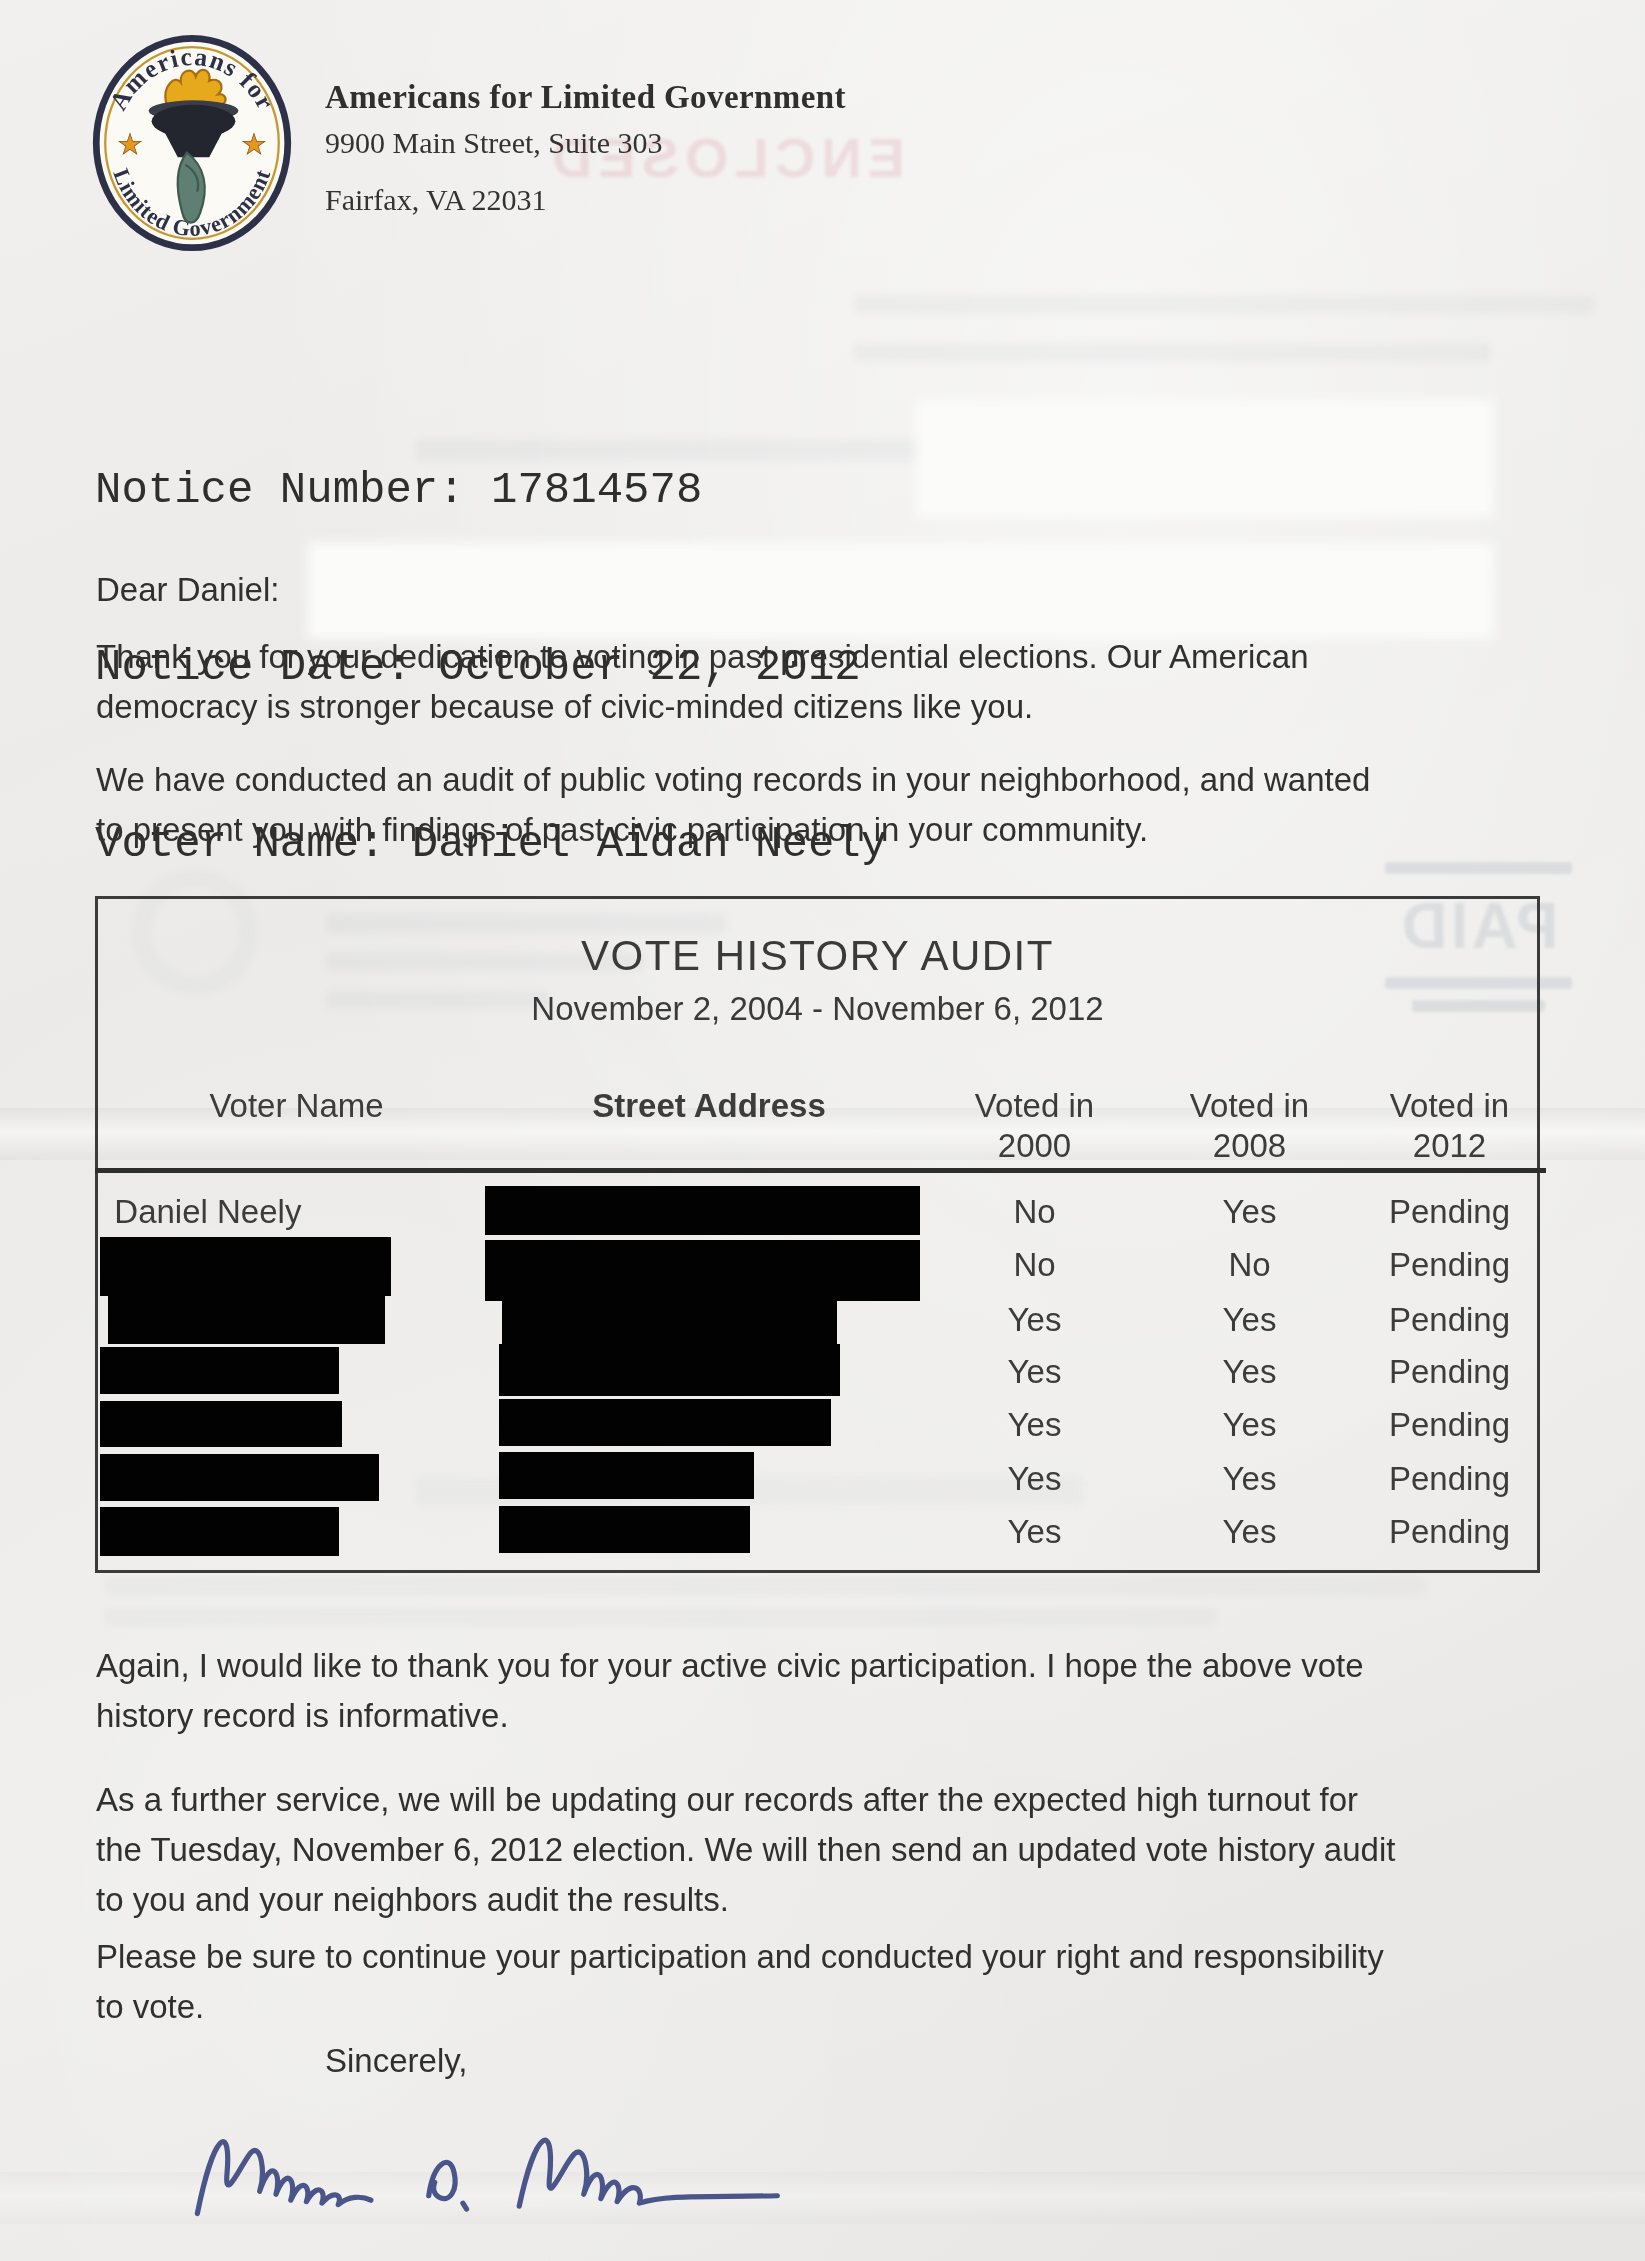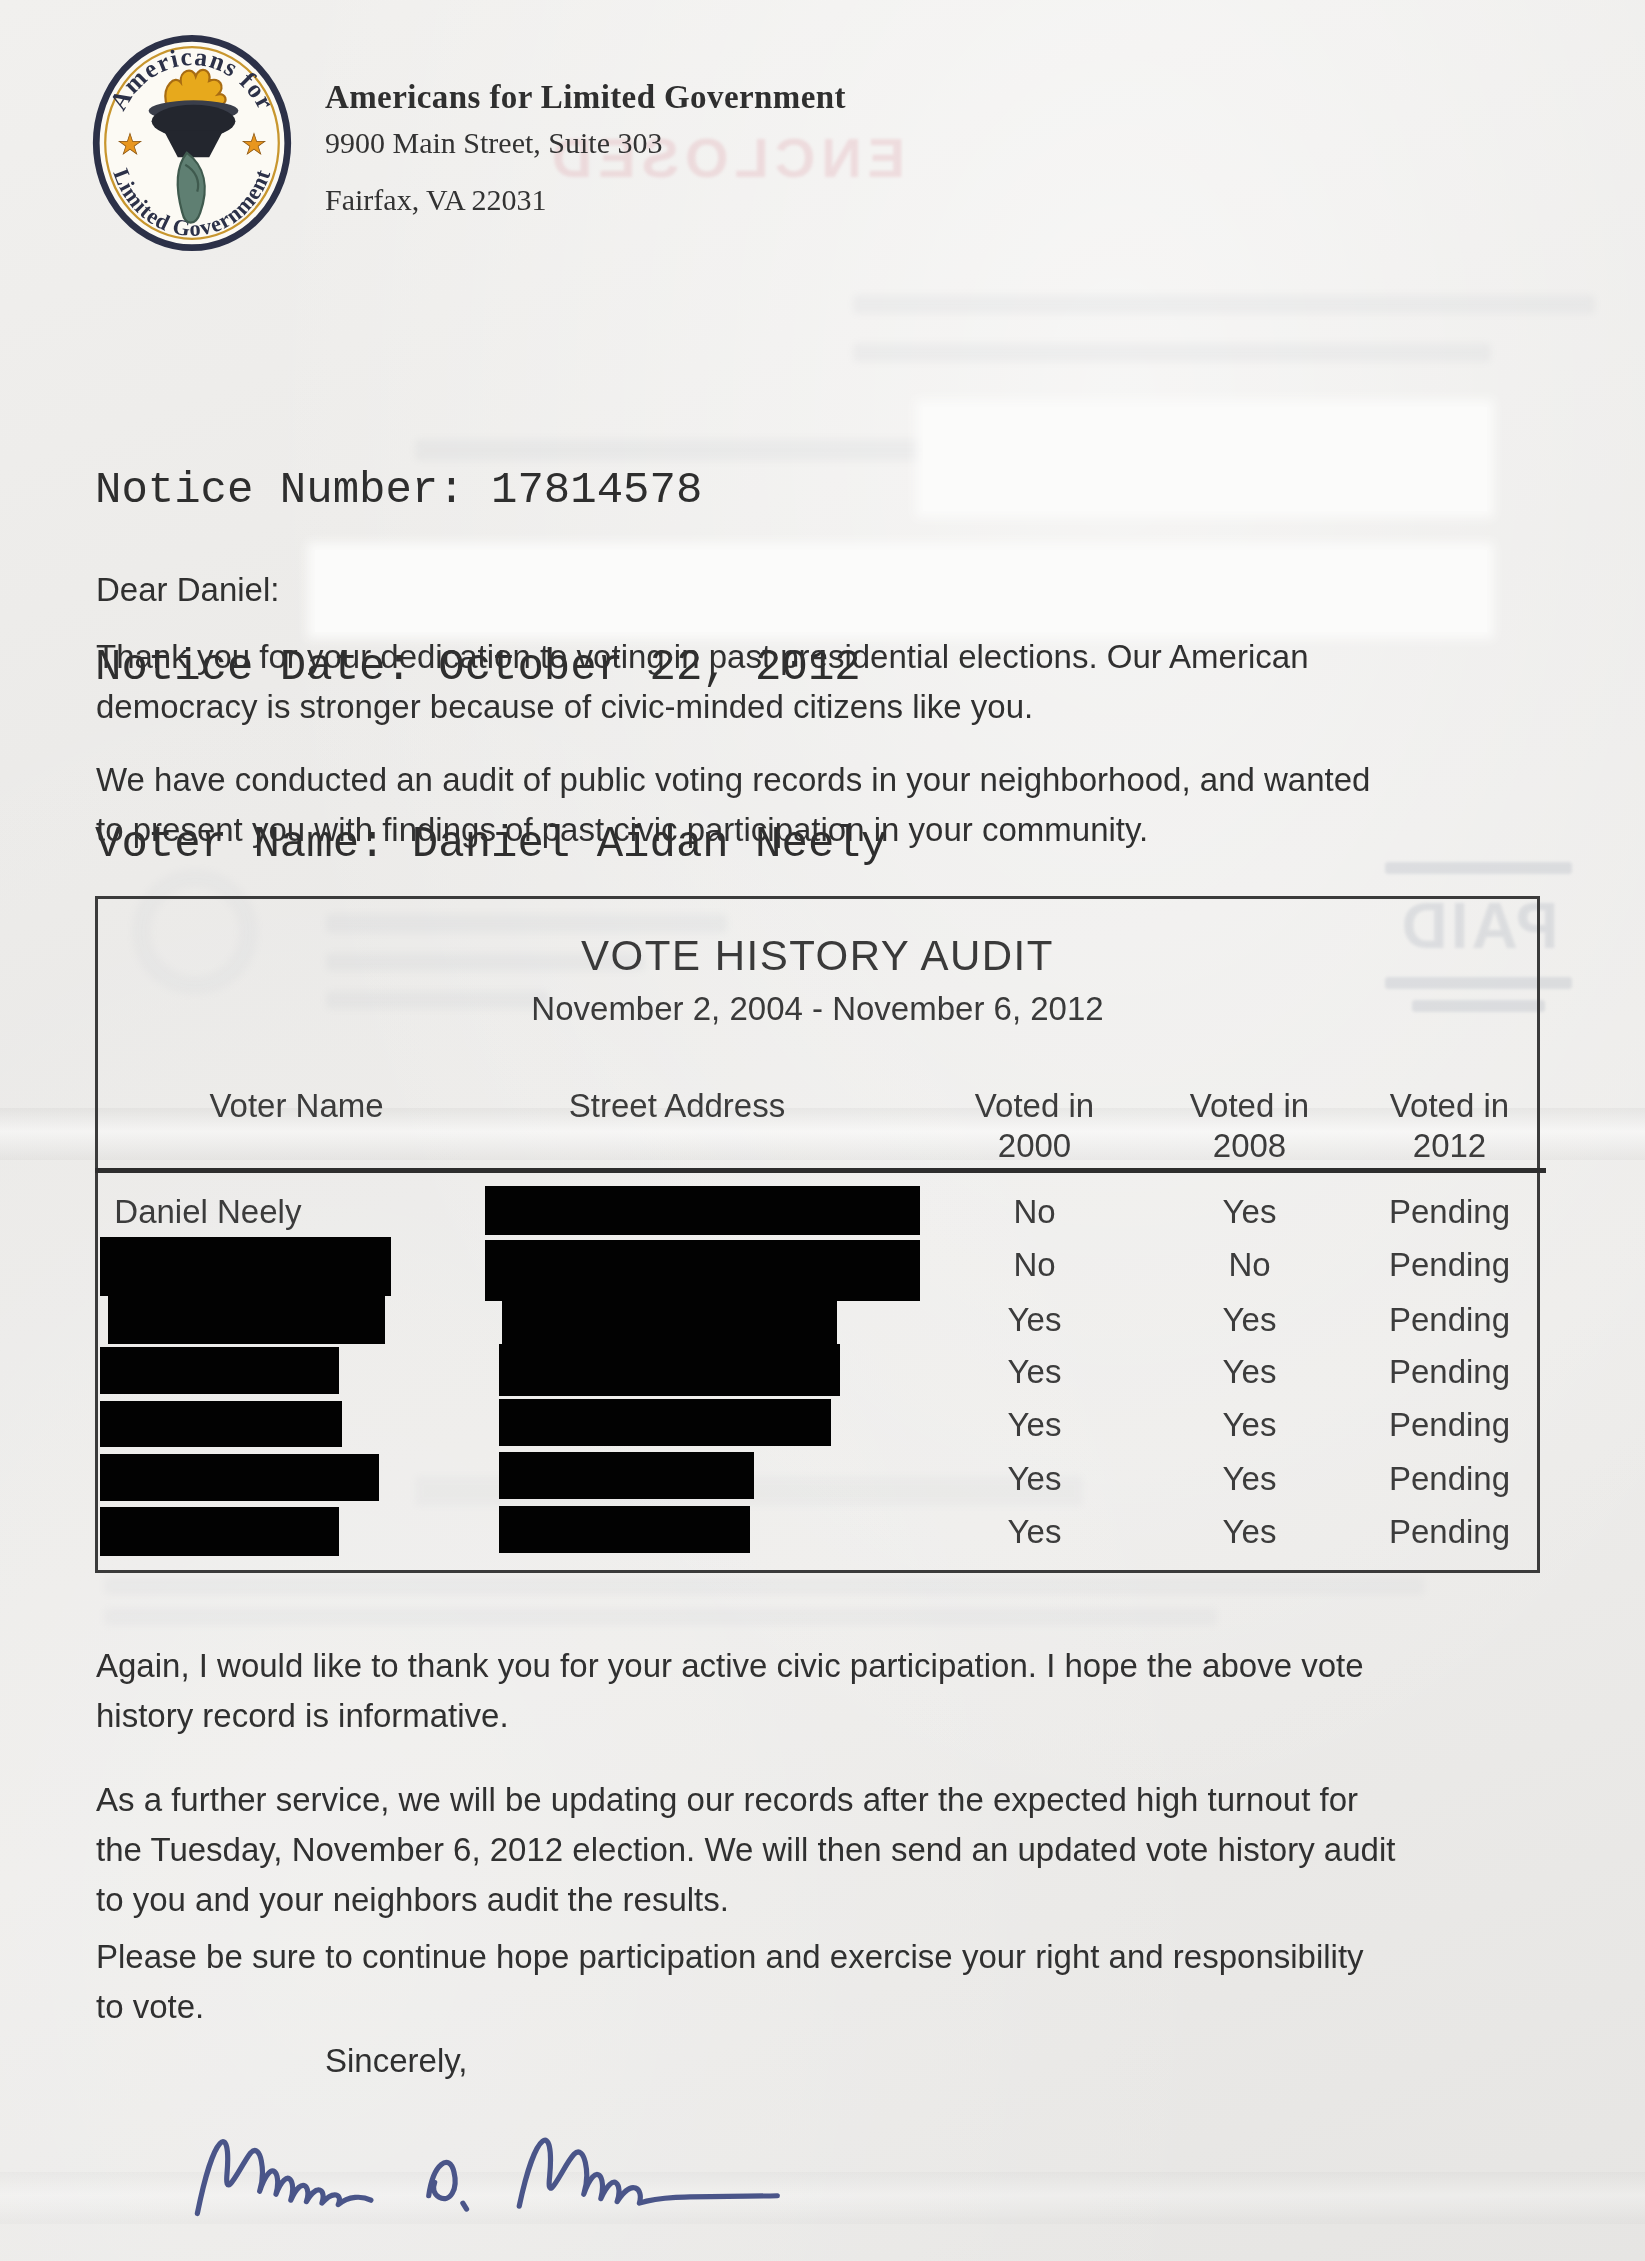--- a/index.html
+++ b/index.html
@@ -133,21 +133,21 @@
   <div class="para" style="top:755px;">
     <div class="bodyline">We have conducted an audit of public voting records in your neighborhood, and wanted</div>
     <div class="bodyline">to present you with findings of past civic participation in your community.</div>
   </div>
 
   <div class="audit">
     <div class="audit-title">VOTE HISTORY AUDIT</div>
     <div class="audit-subtitle">November 2, 2004 - November 6, 2012</div>
 
     <div class="colhead" style="left:91px;top:187px;width:215px;">Voter Name</div>
-    <div class="colhead" style="left:449px;top:187px;width:260px;">Street Address</div>
+    <div class="colhead" style="left:481px;top:187px;width:260px;font-weight:bold;">Street Address</div>
     <div class="colhead" style="left:855px;top:187px;width:163px;">
       <div>Voted in</div>
       <div>2000</div>
     </div>
     <div class="colhead" style="left:1070px;top:187px;width:163px;">
       <div>Voted in</div>
       <div>2008</div>
     </div>
     <div class="colhead" style="left:1270px;top:187px;width:163px;">
       <div>Voted in</div>
@@ -202,21 +202,21 @@
   <div class="para" style="top:1641px;">
     <div class="bodyline">Again, I would like to thank you for your active civic participation. I hope the above vote</div>
     <div class="bodyline">history record is informative.</div>
   </div>
   <div class="para" style="top:1775px;">
     <div class="bodyline">As a further service, we will be updating our records after the expected high turnout for</div>
     <div class="bodyline">the Tuesday, November 6, 2012 election. We will then send an updated vote history audit</div>
     <div class="bodyline">to you and your neighbors audit the results.</div>
   </div>
   <div class="para" style="top:1932px;">
-    <div class="bodyline">Please be sure to continue hope participation and exercise your right and responsibility</div>
+    <div class="bodyline">Please be sure to continue your participation and conducted your right and responsibility</div>
     <div class="bodyline">to vote.</div>
   </div>
 
   <div class="sincerely">Sincerely,</div>
 
   <svg class="signature" width="623" height="178" viewBox="0 0 840 240">
     <g fill="none" stroke="#4a5589" stroke-width="7" stroke-linecap="round" stroke-linejoin="round">
       <path d="M18 176 C40 66 64 52 58 122 C54 164 78 108 90 94 C104 80 110 120 102 146 C118 98 132 122 124 150 C140 110 152 134 144 158 C160 122 172 142 165 160 C180 134 192 144 186 162 C202 144 214 150 208 164 C222 152 240 152 252 158"></path>
       <path d="M330 152 C336 108 358 94 364 120 C370 144 358 162 344 154 C337 150 335 142 338 134"></path>
       <path d="M376 162 L381 170"></path>

